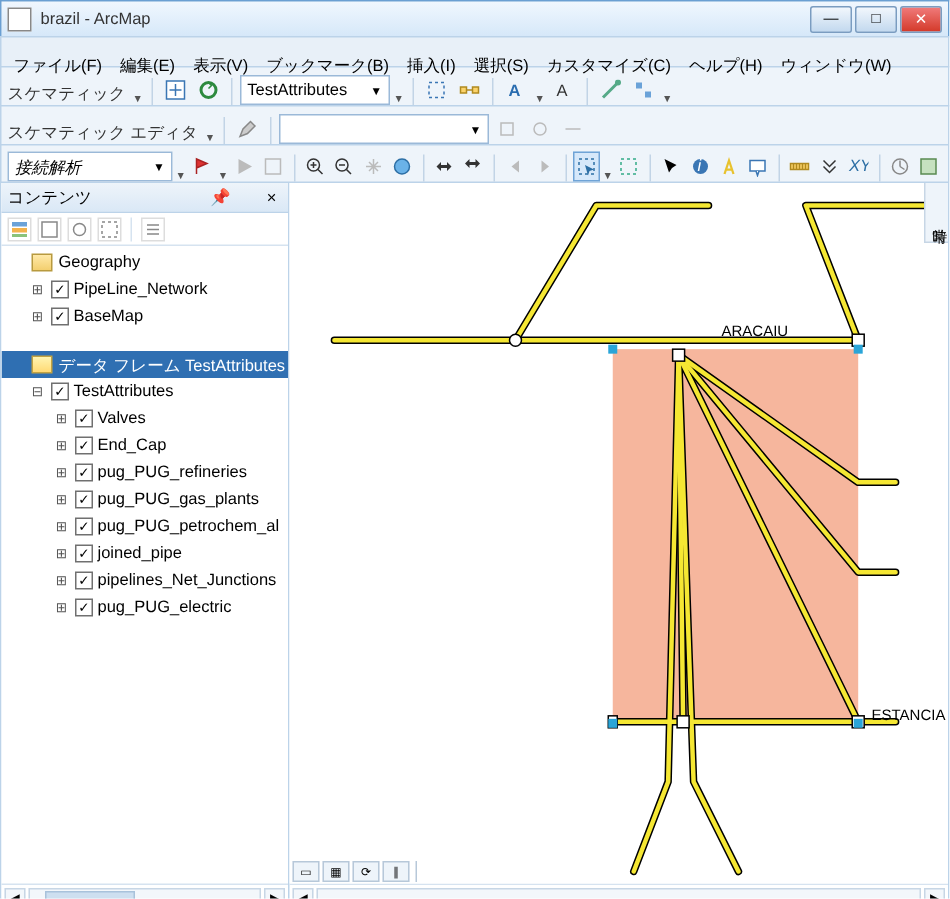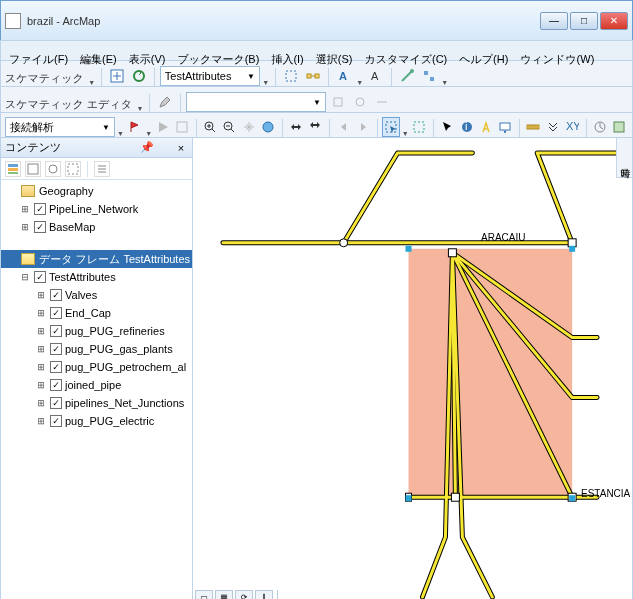--- a/index.html
+++ b/index.html
@@ -1,34 +1,34 @@
 <!DOCTYPE html>
 <html><head>
 <meta charset="utf-8">
 <style>
 * { box-sizing: border-box; margin: 0; padding: 0; font-family: "MS PGothic", "Meiryo", sans-serif; font-size: 11px; }
 body { width: 633px; height: 599px; background: #fff; overflow: hidden; }
 
 
-.titlebar { height: 40px; background: linear-gradient(#f0f7fe, #d6e8f9); display: flex; align-items: center; padding: 0 4px; border: 1px solid #6a9fd2; border-bottom: none; }
+.titlebar { height: 24px; background: linear-gradient(#f0f7fe, #d6e8f9); display: flex; align-items: center; padding: 0 4px; border: 1px solid #6a9fd2; border-bottom: none; }
 .titlebar .icon { width: 16px; height: 16px; background: #fff; border: 1px solid #888; margin-right: 6px; }
 .titlebar .title { flex: 1; color: #333; }
 .titlebar .winbtns { display: flex; gap: 2px; }
 .titlebar .winbtns div { width: 28px; height: 18px; border: 1px solid #7a9cc0; border-radius: 2px; display: flex; align-items: center; justify-content: center; font-size: 10px; }
 .titlebar .min { background: linear-gradient(#f2f7fc,#c3d9ef); }
 .titlebar .max { background: linear-gradient(#f2f7fc,#c3d9ef); }
 .titlebar .close { background: linear-gradient(#f07a7a,#d43a2a); color: #fff; width: 44px; }
 
 
 .menubar { height: 20px; border: 1px solid #bcd3e9; border-bottom: none; background: #e8f0f8; display: flex; align-items: center; padding: 0 4px; gap: 4px; }
 .menubar span { padding: 2px 4px; cursor: default; margin-top: 17px; }
 
 
 .toolbar { height: 26px; background: #eef4fa; border: 1px solid #bcd3e9; border-bottom: none; display: flex; align-items: flex-end; padding: 0 4px; gap: 2px; }
-.toolbar.last { border-bottom: 1px solid #bcd3e9; }
+.toolbar.last { border-bottom: 1px solid #bcd3e9; font-style: italic; }
 .tb-label { margin-right: 2px; color: #333; }
 .tb-sep { width: 1px; height: 18px; background: #c2d4e6; margin: 0 3px; }
 .tb-btn { width: 20px; height: 20px; display: flex; align-items: center; justify-content: center; border: 1px solid transparent; cursor: default; }
 .tb-btn svg { width: 14px; height: 14px; }
 .tb-select { height: 20px; border: 1px solid #9bb9d8; background: #fff; display: flex; align-items: center; padding: 0 4px; min-width: 100px; }
 .tb-select .dd { margin-left: auto; font-size: 8px; }
 .tb-dd { width: 8px; display:flex; align-items:center; justify-content:center; font-size:7px; color:#555;}
 
 
 .main { display: flex; height: 486px; border: 1px solid #bcd3e9; border-top: none; }

